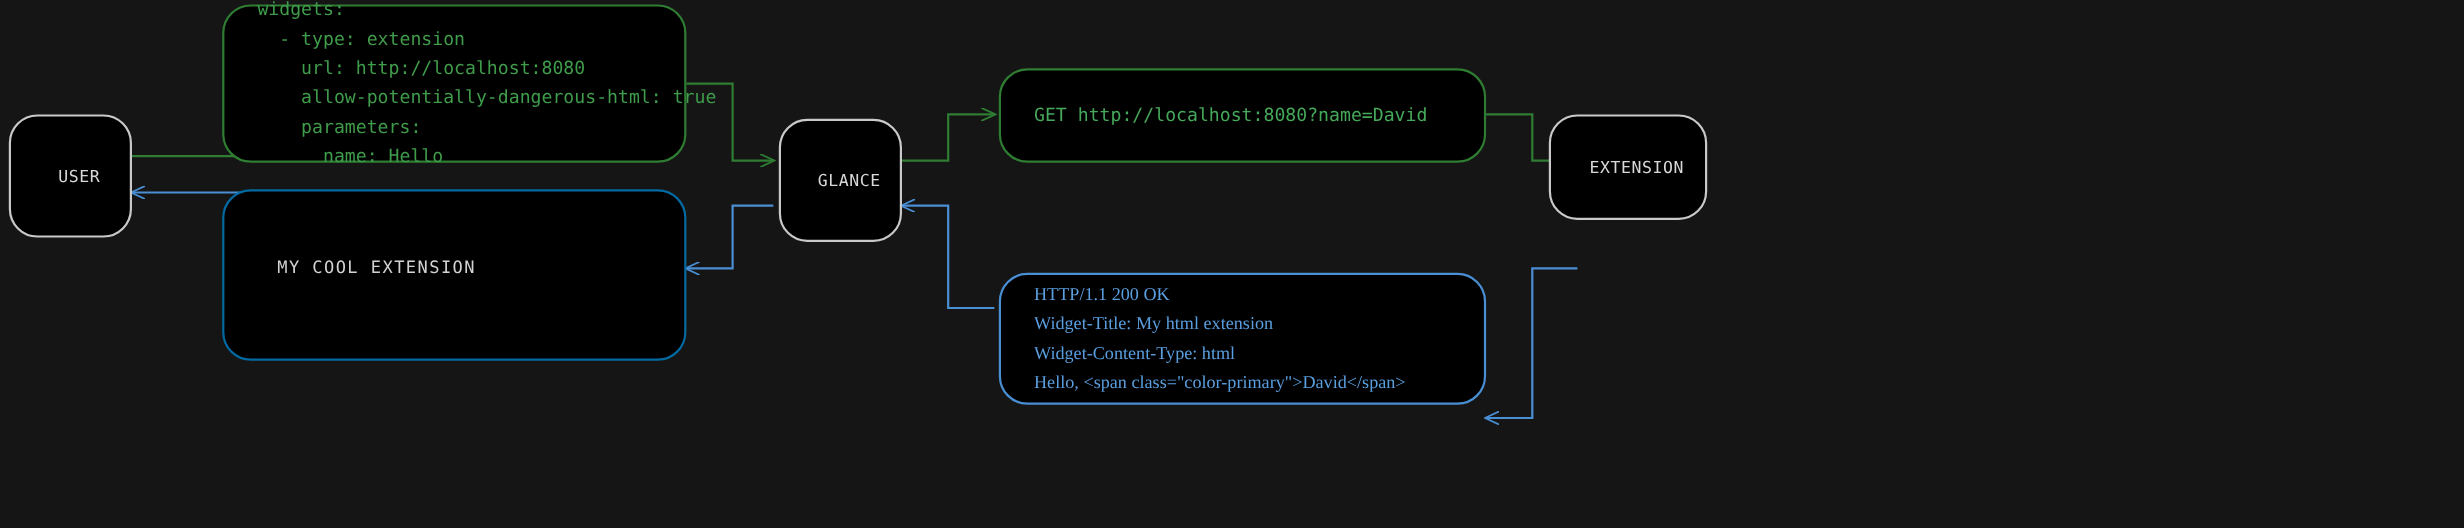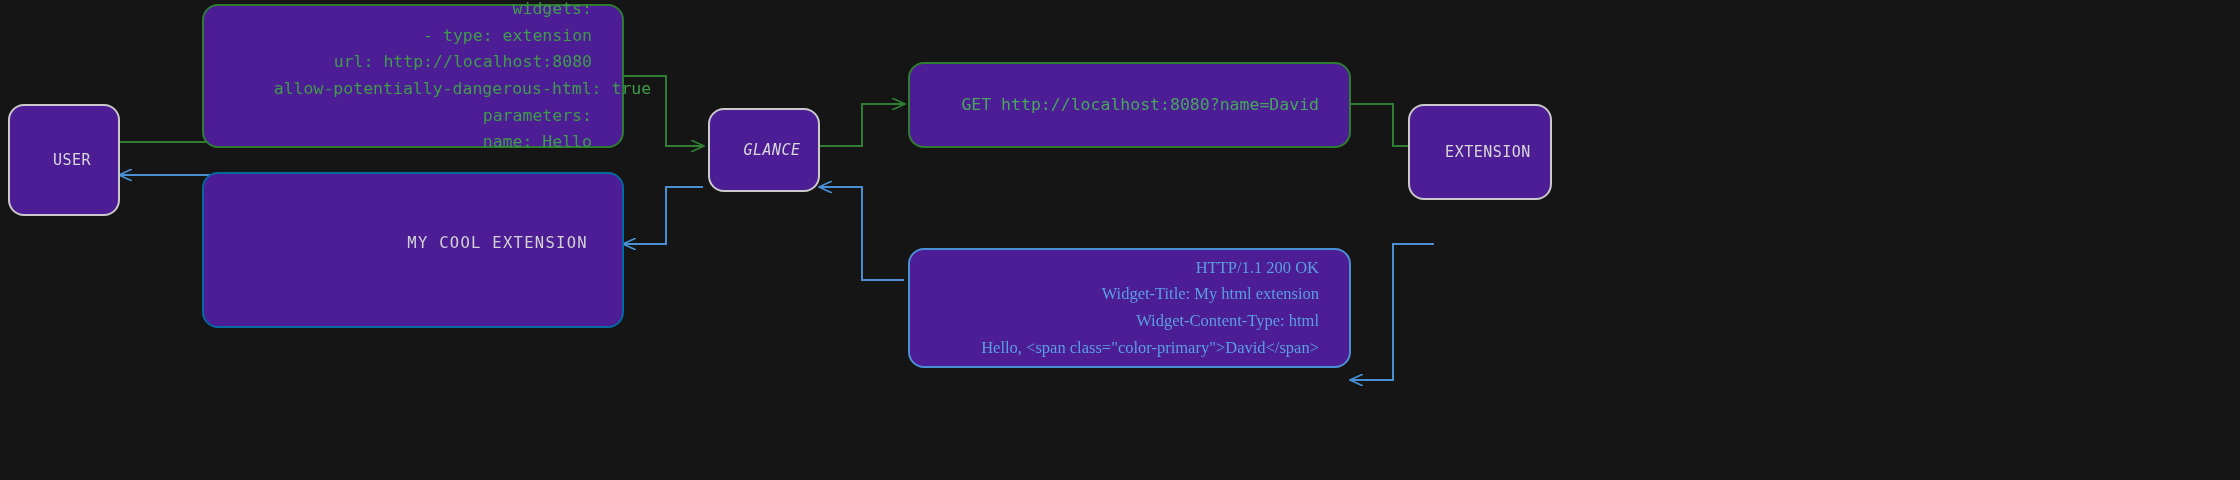--- a/index.html
+++ b/index.html
@@ -4,21 +4,21 @@
 <style>
   html,body{margin:0;padding:0;background:#151515;}
   body{
     width:2240px;height:480px;overflow:hidden;
     font-family:"DejaVu Sans Mono","Liberation Mono",monospace;
     position:relative;
   }
   #stage{position:absolute;left:0;top:0;width:2240px;height:480px;}
   svg.wires{position:absolute;left:0;top:0;width:2240px;height:480px;pointer-events:none;}
 
-  .node{position:absolute;box-sizing:border-box;border-radius:16px;background:#4c1d95;text-align:right;}
+  .node{position:absolute;box-sizing:border-box;border-radius:26px;background:#000000;}
 
   
   .actor{
     border:2px solid #c9c9c9;
     display:flex;align-items:center;justify-content:center;
     color:#d8d8d8;font-size:15px;letter-spacing:.5px;
     font-family:"DejaVu Sans Mono","Liberation Mono",monospace;
     padding-left:16px;
   }
 
@@ -87,21 +87,21 @@
       <path d="M703,187 L666,187 L666,244 L624,244" stroke="#4a8fd4" marker-end="url(#ah-blue)"></path>
 
       <path d="M298,290 L232,290 L232,175 L120,175" stroke="#4a8fd4" marker-end="url(#ah-blue)"></path>
     </g>
   </svg>
 
   <div class="node actor" style="left:8px;top:104px;width:112px;height:112px;">
     <span>USER</span>
   </div>
 
-  <div class="node actor" style="left:708px;top:108px;width:112px;height:84px;font-style:italic;">
+  <div class="node actor" style="left:708px;top:108px;width:112px;height:112px;">
     <span>GLANCE</span>
   </div>
 
   <div class="node actor" style="left:1408px;top:104px;width:144px;height:96px;">
     <span>EXTENSION</span>
   </div>
 
   <div class="node codebox green" style="left:202px;top:4px;width:422px;height:144px;">
     <span>widgets:</span>
     <span>  - type: extension</span>

